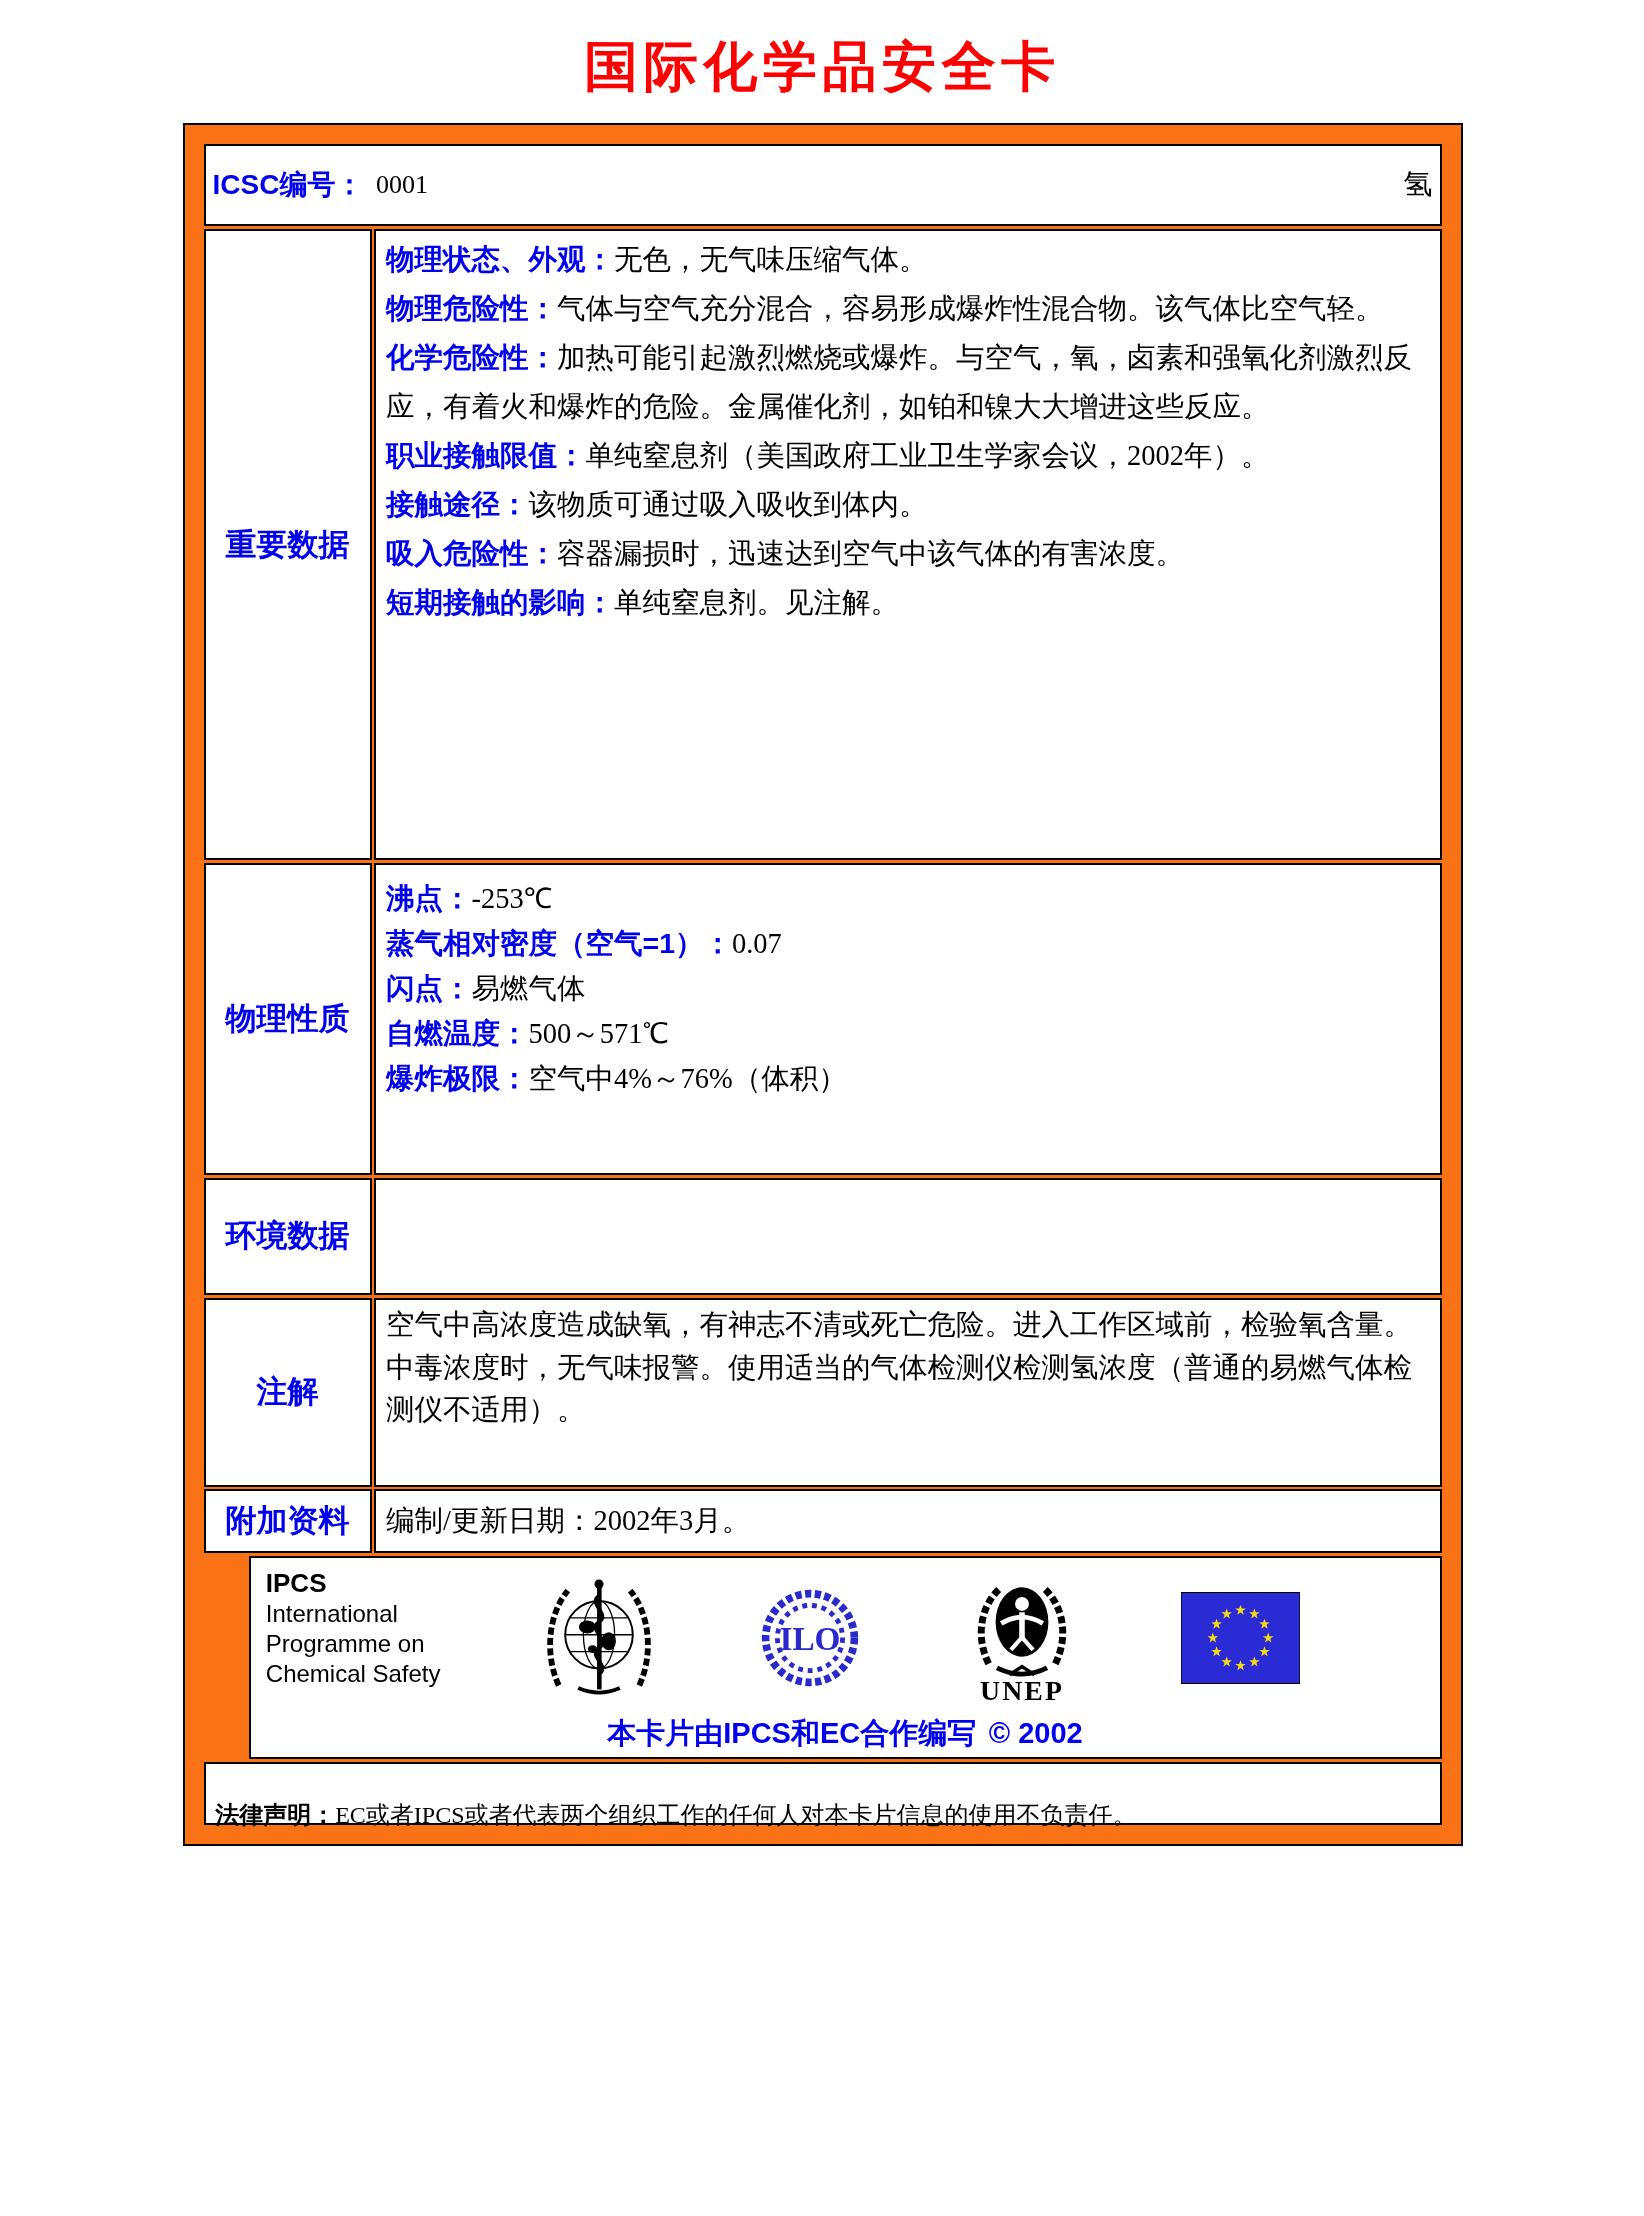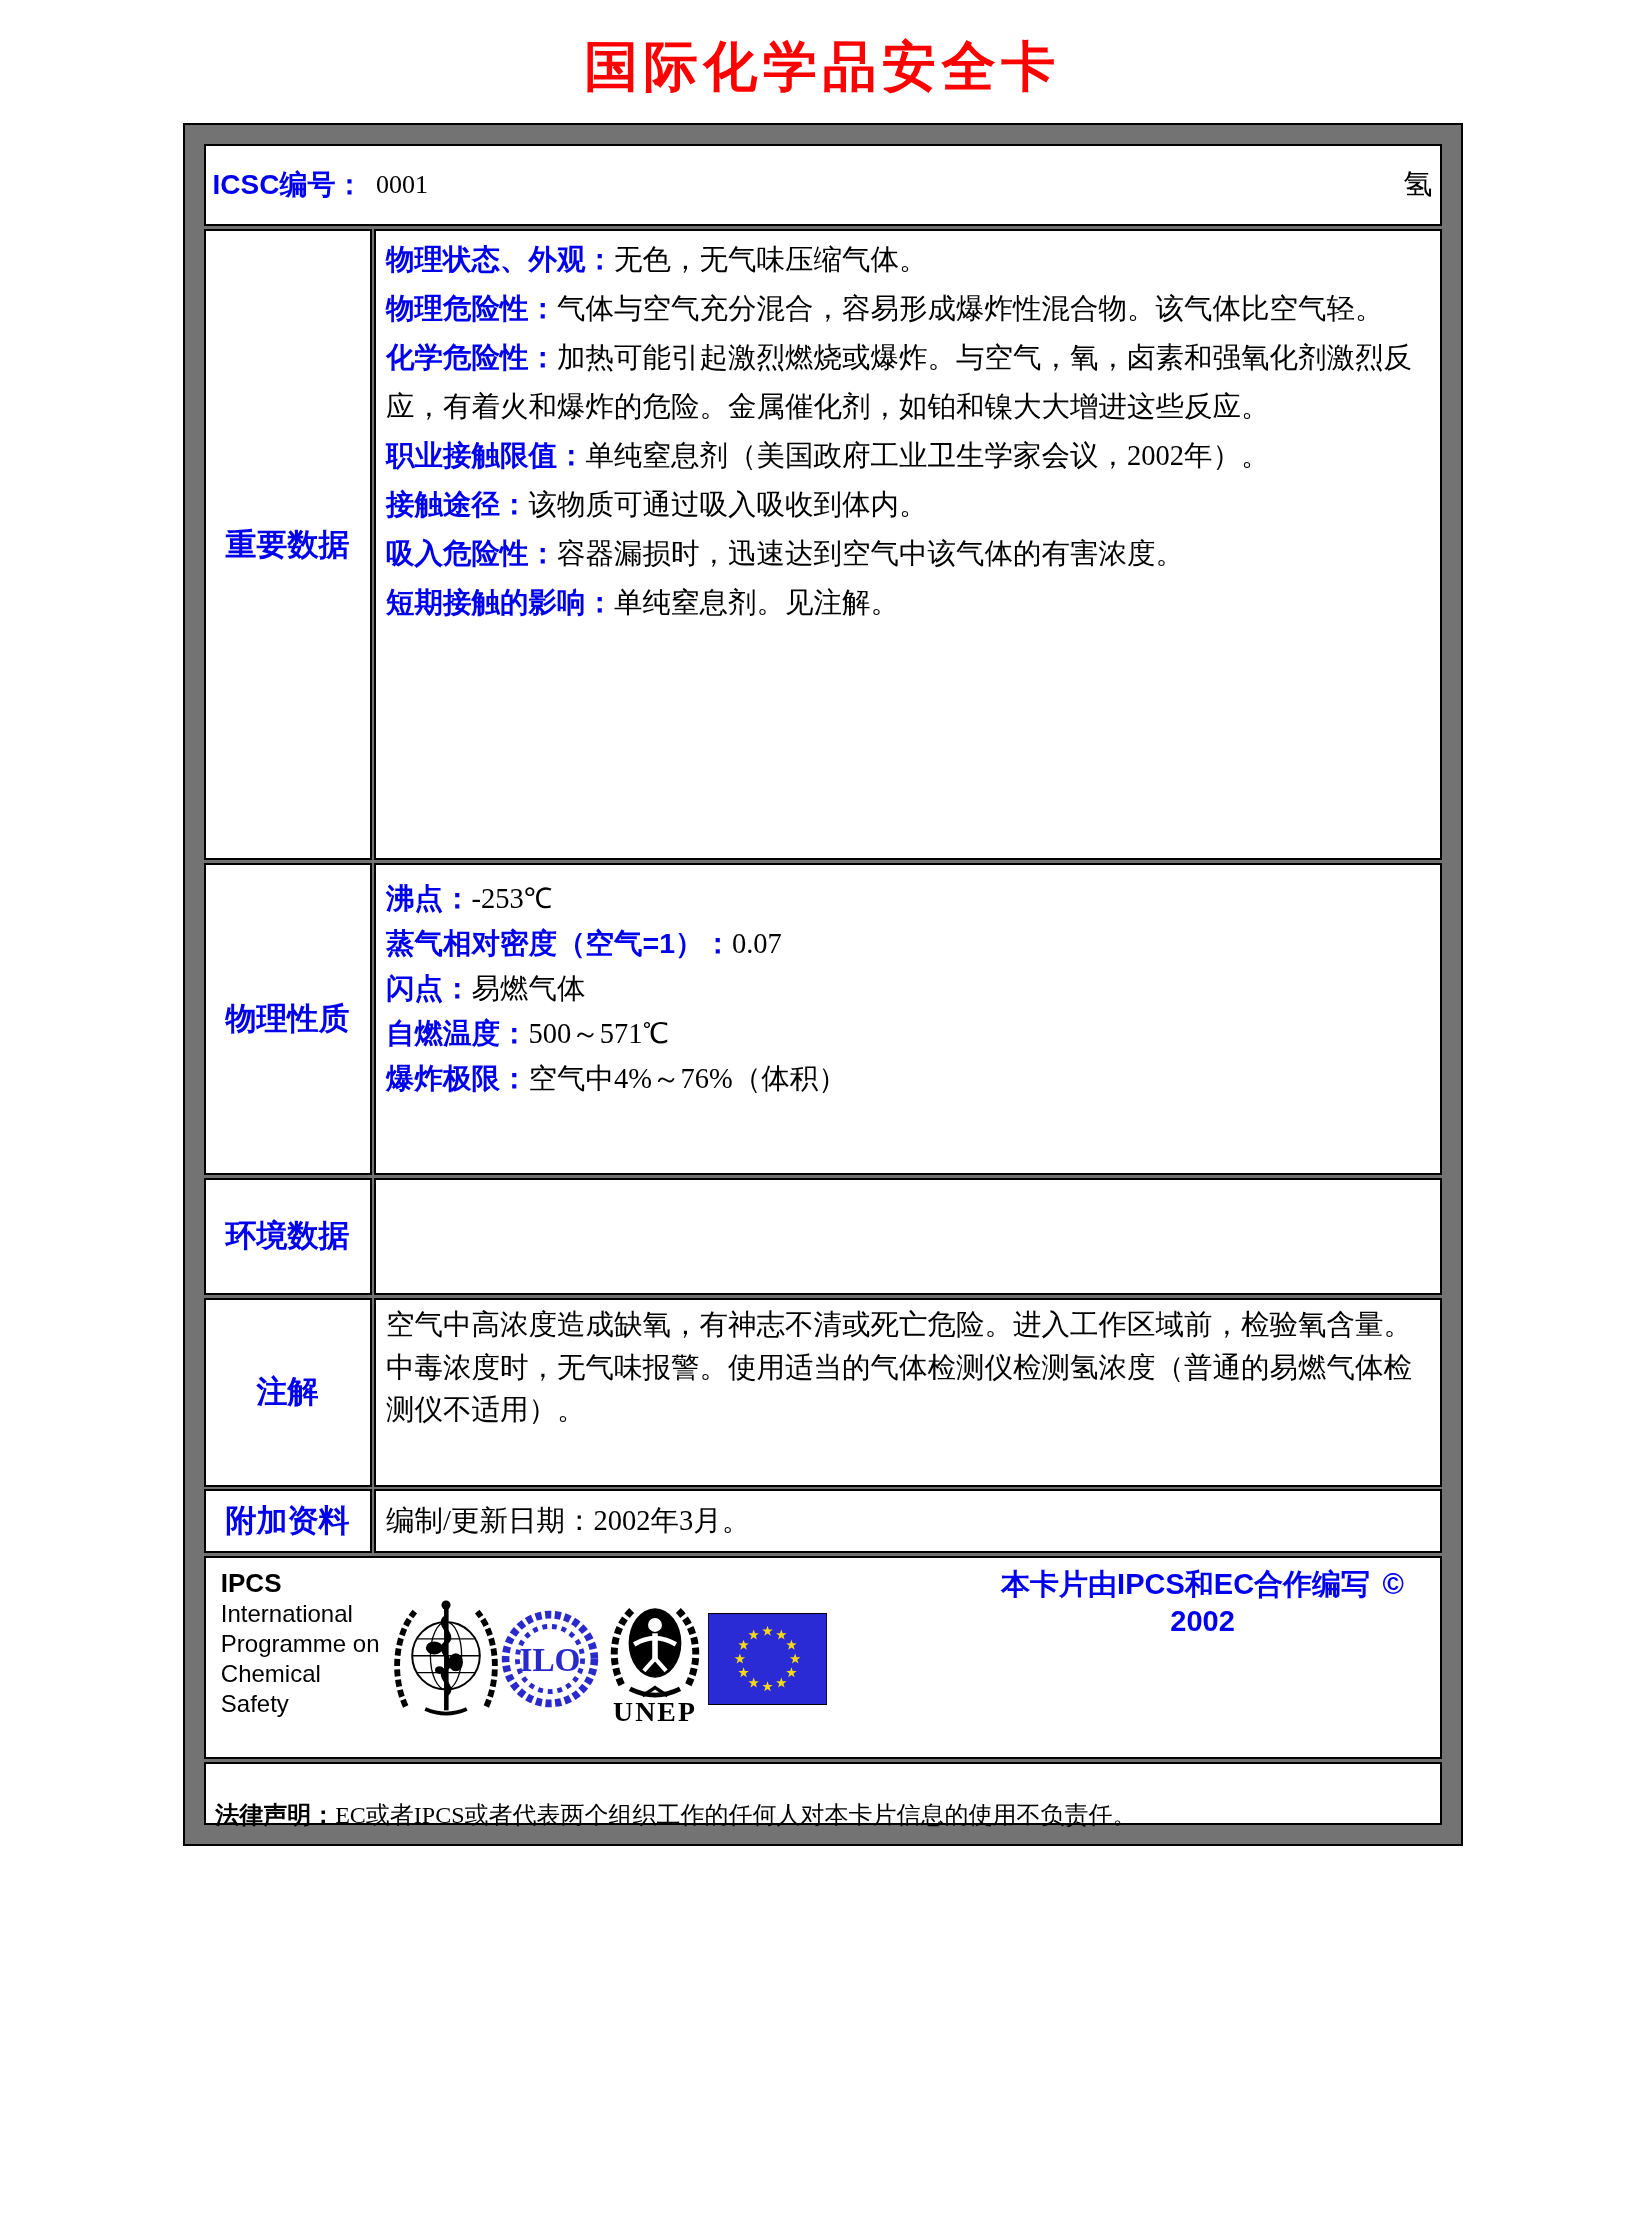--- a/index.html
+++ b/index.html
@@ -21,21 +21,21 @@
   }
   .card {
     width: 1238px;
     margin: 0 auto;
     border: 2.8px solid #000;
     padding: 19px;
     display: flex;
     flex-direction: column;
     gap: 2.8px;
     box-sizing: content-box;
-    background: #737373;
+    background: #f97316;
   }
   .row { display: flex; gap: 2.8px; }
   .cell {
     border: 2.1px solid #000;
     background: #fff;
     box-sizing: border-box;
   }
   .label-cell {
     width: 168px;
     flex: 0 0 168px;
@@ -77,21 +77,21 @@
   .field-row { margin: 0; font-size: 28.5px; line-height: 1.72; }
   .phys .field-row { line-height: 1.58; }
   .notes-text { margin: 0; font-size: 28.5px; line-height: 1.5; }
   .addl-text { font-size: 28.5px; }
   .legal-text { font-size: 24px; margin-top: 44px; }
   .legal-label {
     font-family: "Liberation Sans", sans-serif;
     font-weight: bold;
     color: #000;
   }
-  .logos-cell { display: flex; flex-direction: row; padding: 5.6px 0 2.8px 0; }
+  .logos-cell { display: flex; flex-direction: column; padding: 5.6px 0 2.8px 0; margin-left: 45px; }
   .logo-band {
     display: flex;
     align-items: center;
     justify-content: space-between;
     padding: 0 139px 0 15.3px;
     flex: 1 1 auto;
   }
   .ipcs-block { align-self: flex-start; padding-top: 4.2px; }
   .ipcs-abbr {
     font-family: "Liberation Sans", sans-serif;

